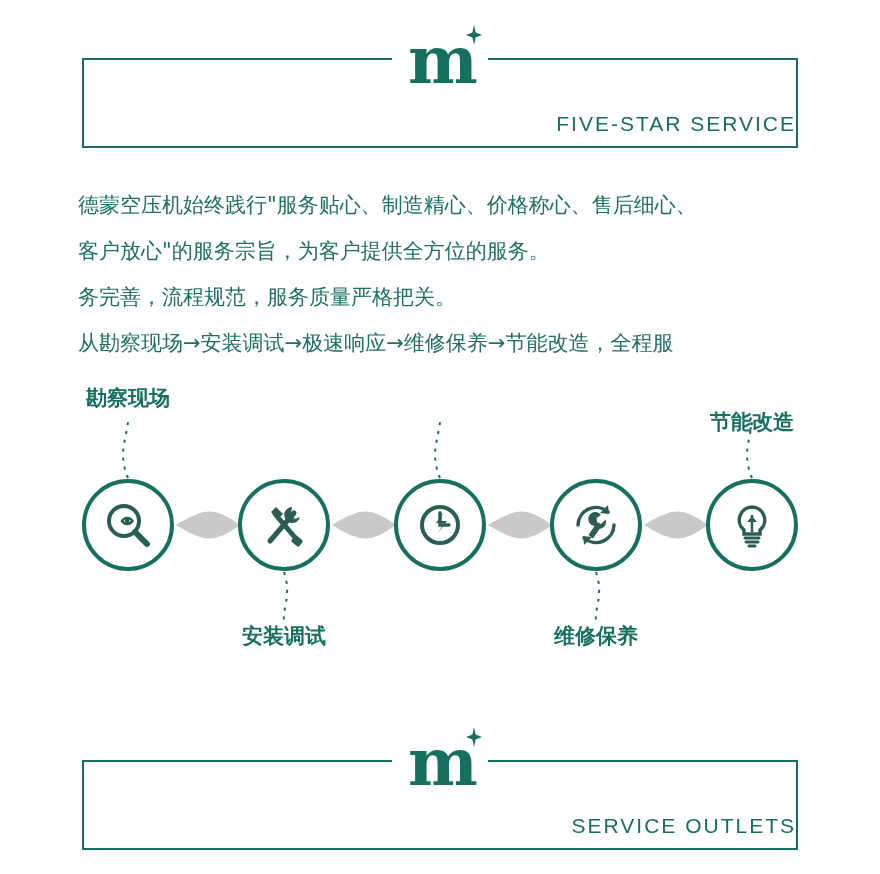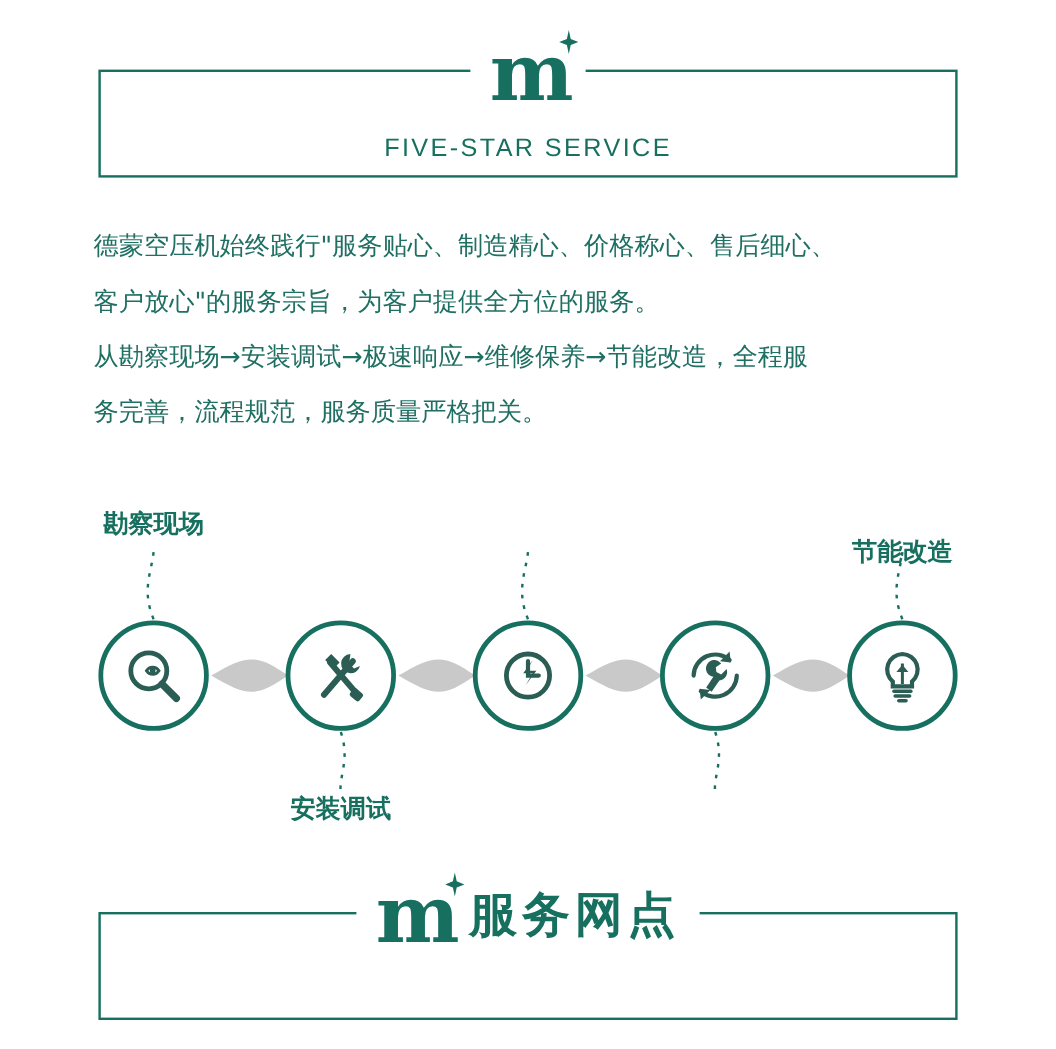--- a/index.html
+++ b/index.html
@@ -79,21 +79,21 @@
     font-size: 40px;
     letter-spacing: 4px;
     color: #17705f;
     white-space: nowrap;
   }
   .banner-en {
     position: absolute;
     bottom: 10px;
     left: 0;
     width: 100%;
-    text-align: center;
+    text-align: right;
     font-family: "Liberation Sans", sans-serif;
     font-size: 21px;
     letter-spacing: 2px;
     color: #17705f;
     font-weight: 500;
   }
 
   #banner-service { top: 58px; }
   #banner-outlets { top: 760px; }
 
@@ -108,21 +108,21 @@
     font-size: 21px;
     line-height: 46px;
   }
   .paragraphs p {
     margin: 0;
   }
 
   
   .flow {
     position: absolute;
-    top: 412px;
+    top: 374px;
     left: 0;
     width: 828px;
     height: 300px;
   }
   .connectors {
     position: absolute;
     top: 0;
     left: 0;
   }
   .node {
@@ -178,22 +178,22 @@
           </span>
         </div>
       </div>
       <div class="banner-en">FIVE-STAR  SERVICE</div>
     </div>
   </div>
 
   <div class="paragraphs">
     <p>德蒙空压机始终践行"服务贴心、制造精心、价格称心、售后细心、</p>
     <p>客户放心"的服务宗旨，为客户提供全方位的服务。</p>
+    <p>务完善，流程规范，服务质量严格把关。</p>
     <p>从勘察现场→安装调试→极速响应→维修保养→节能改造，全程服</p>
-    <p>务完善，流程规范，服务质量严格把关。</p>
   </div>
 
   <div class="flow">
 
     <svg class="connectors" width="880" height="300">
       <g fill="#c9c9c9">
         <path d="M176 151 C 206 133, 214 133, 240 151 C 214 169, 206 169, 176 151 Z"></path>
         <path d="M332 151 C 362 133, 370 133, 396 151 C 370 169, 362 169, 332 151 Z"></path>
         <path d="M488 151 C 518 133, 526 133, 552 151 C 526 169, 518 169, 488 151 Z"></path>
         <path d="M644 151 C 674 133, 682 133, 708 151 C 682 169, 674 169, 644 151 Z"></path>
@@ -241,20 +241,21 @@
 
     <div class="node" id="node-3">
       <svg width="52" height="52" viewBox="0 0 52 52">
         <path d="M8 26 a18 18 0 0 1 30 -13" fill="none" stroke="#2b5d55" stroke-width="3.5" stroke-linecap="round"></path>
         <path d="M38 6 l1 9 -9 -1 z" fill="#2b5d55"></path>
         <path d="M44 26 a18 18 0 0 1 -30 13" fill="none" stroke="#2b5d55" stroke-width="3.5" stroke-linecap="round"></path>
         <path d="M14 46 l-1 -9 9 1 z" fill="#2b5d55"></path>
         <path d="M31 16 a7 7 0 1 0 -6.5 11 l-6 9 4.5 3.5 6.5 -9.5 a7 7 0 0 0 6 -9.5 l-4.5 4.5 -4 -2 -0.5 -4 z" fill="#2b5d55"></path>
       </svg>
     </div>
+    <div class="node-label" id="label-3">维修保养</div>
 
     <div class="node" id="node-4">
       <svg width="52" height="52" viewBox="0 0 52 52">
         <path d="M26 8 a13 13 0 0 1 8 23 v4 h-16 v-4 a13 13 0 0 1 8 -23 z" fill="none" stroke="#2b5d55" stroke-width="3.5"></path>
         <line x1="26" y1="16" x2="26" y2="33" stroke="#2b5d55" stroke-width="2.5"></line>
         <path d="M26 17 l-5 6 h10 z" fill="#2b5d55"></path>
         <g stroke="#2b5d55" stroke-width="3" stroke-linecap="round">
           <line x1="19" y1="39" x2="33" y2="39"></line>
           <line x1="20" y1="43" x2="32" y2="43"></line>
           <line x1="23" y1="47" x2="29" y2="47"></line>
@@ -267,19 +268,19 @@
   <div class="banner" id="banner-outlets">
     <div class="banner-inner">
       <div class="banner-top">
         <div class="banner-top-mask">
           <span class="logo-wrap">
             <span class="logo-mark">m</span>
             <svg class="logo-spark" viewBox="0 0 20 20">
               <path d="M10 0 L11.6 7.4 L18 10 L11.6 12.6 L10 20 L8.4 12.6 L2 10 L8.4 7.4 Z" fill="#17705f"></path>
             </svg>
           </span>
-          <span class="banner-cn">服务网点</span>
         </div>
       </div>
+      <div class="banner-en">SERVICE  OUTLETS</div>
     </div>
   </div>
 
 </div>
 
 </body></html>

